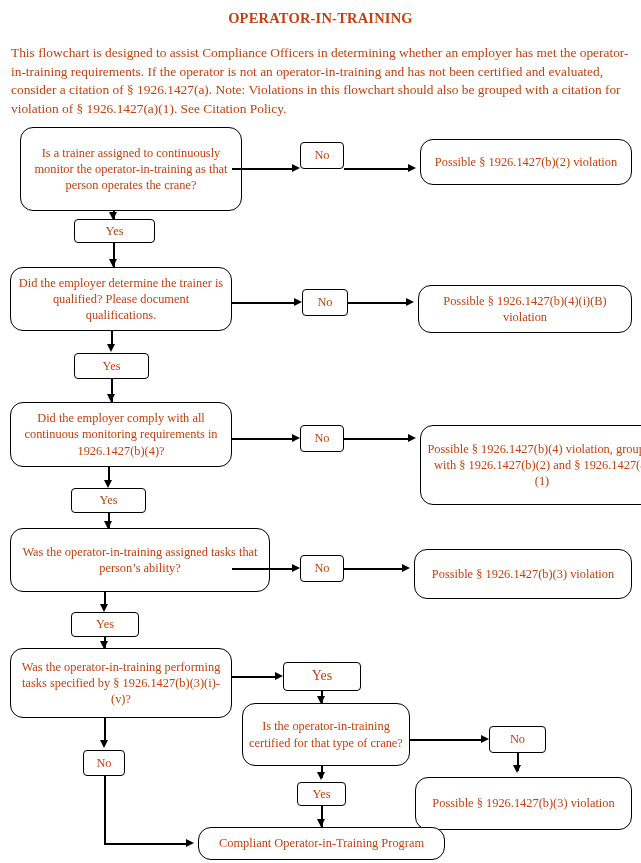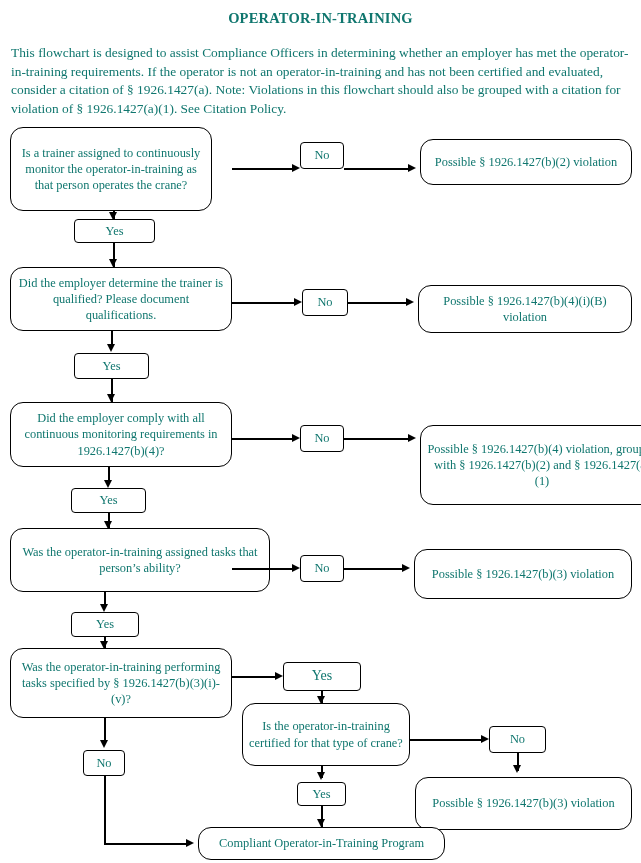--- a/index.html
+++ b/index.html
@@ -6,21 +6,21 @@
     margin: 0;
     padding: 0;
     background: #ffffff;
   }
   #page {
     position: relative;
     width: 641px;
     height: 863px;
     background: #ffffff;
     font-family: "Liberation Serif", "DejaVu Serif", serif;
-    color: #0f766e;
+    color: #c2410c;
     overflow: hidden;
   }
   #title {
     position: absolute;
     left: 0;
     top: 10px;
     width: 641px;
     text-align: center;
     font-size: 14.5px;
     font-weight: bold;
@@ -79,21 +79,21 @@
   }
 </style>
 </head>
 <body>
 
 <div id="page">
 
   <div id="title">OPERATOR-IN-TRAINING</div>
   <div id="intro">This flowchart is designed to assist Compliance Officers in determining whether an employer has met the operator-in-training requirements.  If the operator is not an operator-in-training and has not been certified and evaluated, consider a citation of § 1926.1427(a).  Note: Violations in this flowchart should also be grouped with a citation for violation of § 1926.1427(a)(1).  See Citation Policy.</div>
 
-  <div class="node rounded" style="left:10px; top:127px; width:202px; height:84px;">
+  <div class="node rounded" style="left:20px; top:127px; width:222px; height:84px;">
     <span>Is a trainer assigned to continuously monitor the operator-in-training as that person operates the crane?</span>
   </div>
 
   <div class="hline" style="left:232px; top:168px; width:60px;"></div>
   <div class="arrow-r" style="left:292px; top:164px;"></div>
   <div class="node sq" style="left:300px; top:142px; width:44px; height:27px;">
     <span>No</span>
   </div>
   <div class="hline" style="left:344px; top:168px; width:64px;"></div>
   <div class="arrow-r" style="left:408px; top:164px;"></div>

